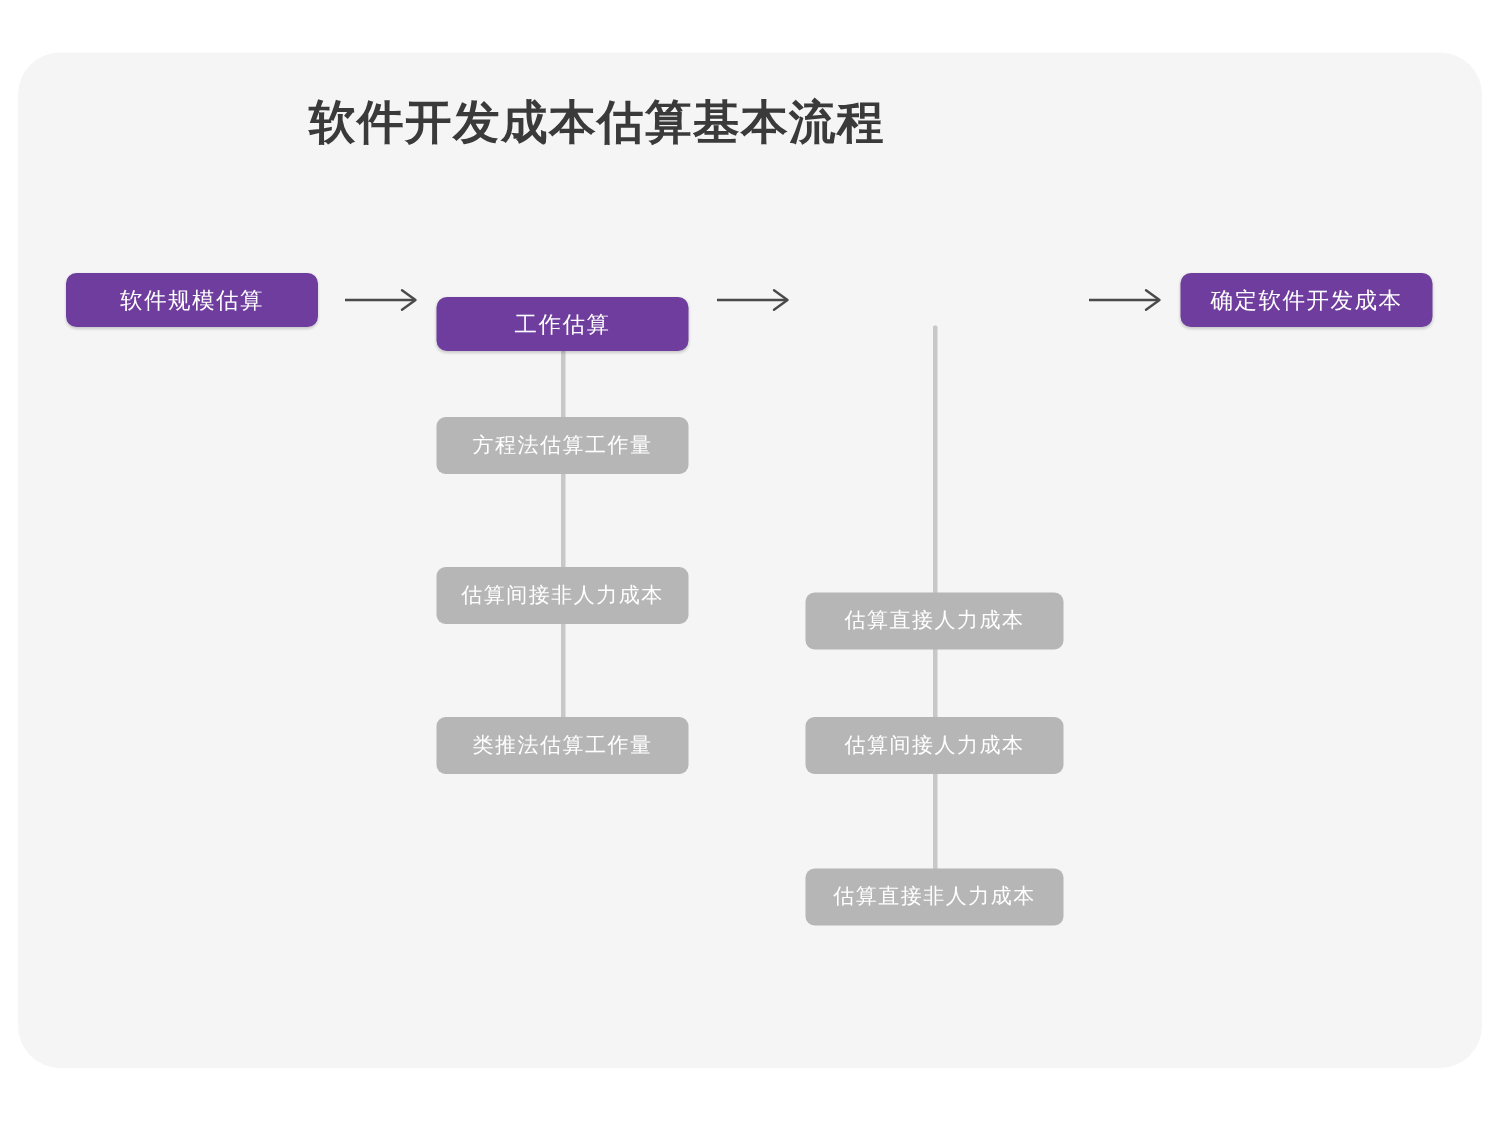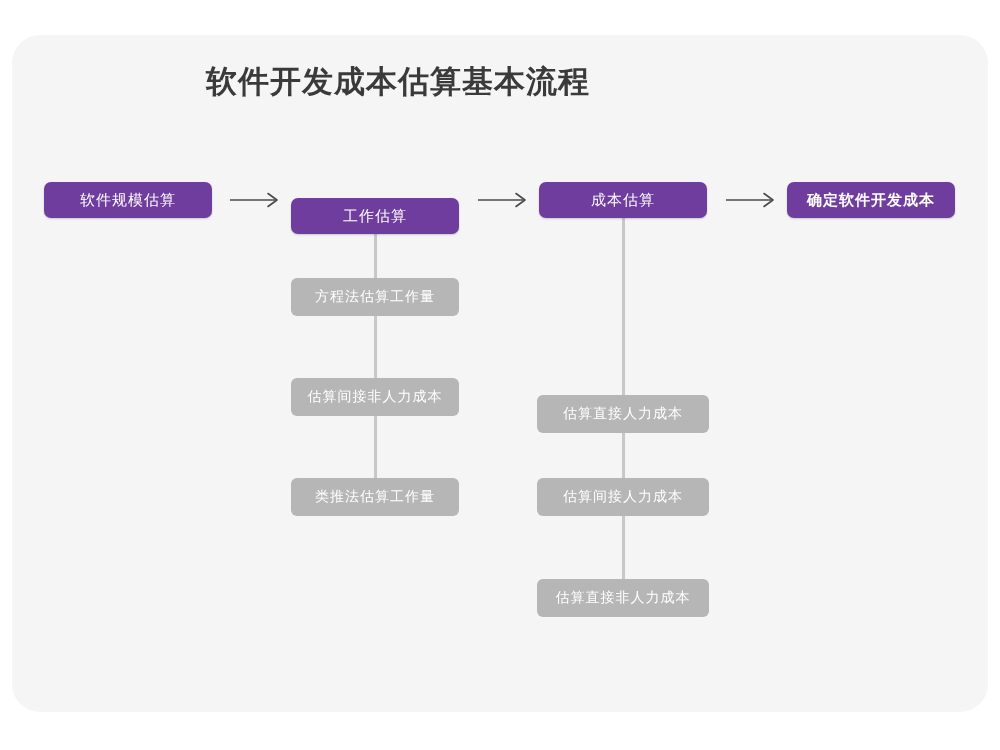--- a/index.html
+++ b/index.html
@@ -118,32 +118,29 @@
     <span>工作估算</span>
   </div>
 
   <div class="arrow" style="left:476px; top:190px; width:56px;">
     <svg width="52" height="16" viewBox="0 0 52 16" aria-hidden="true">
       <line x1="0" y1="8" x2="46" y2="8" stroke="#4a4a4a" stroke-width="1.6"></line>
       <polyline points="38,1.5 47,8 38,14.5" fill="none" stroke="#4a4a4a" stroke-width="1.6" stroke-linecap="round" stroke-linejoin="round"></polyline>
     </svg>
   </div>
 
-  <div class="node primary" style="left:539px; top:182px; width:168px;">
-    <span>成本估算</span>
-  </div>
 
   <div class="arrow" style="left:724px; top:190px; width:56px;">
     <svg width="52" height="16" viewBox="0 0 52 16" aria-hidden="true">
       <line x1="0" y1="8" x2="46" y2="8" stroke="#4a4a4a" stroke-width="1.6"></line>
       <polyline points="38,1.5 47,8 38,14.5" fill="none" stroke="#4a4a4a" stroke-width="1.6" stroke-linecap="round" stroke-linejoin="round"></polyline>
     </svg>
   </div>
 
-  <div class="node primary" style="left:787px; top:182px; width:168px;font-weight:bold;">
+  <div class="node primary" style="left:787px; top:182px; width:168px;">
     <span>确定软件开发成本</span>
   </div>
 
   <div class="node sub" style="left:291px; top:278px; width:168px;">
     <span>方程法估算工作量</span>
   </div>
   <div class="node sub" style="left:291px; top:378px; width:168px;">
     <span>估算间接非人力成本</span>
   </div>
   <div class="node sub" style="left:291px; top:478px; width:168px;">

